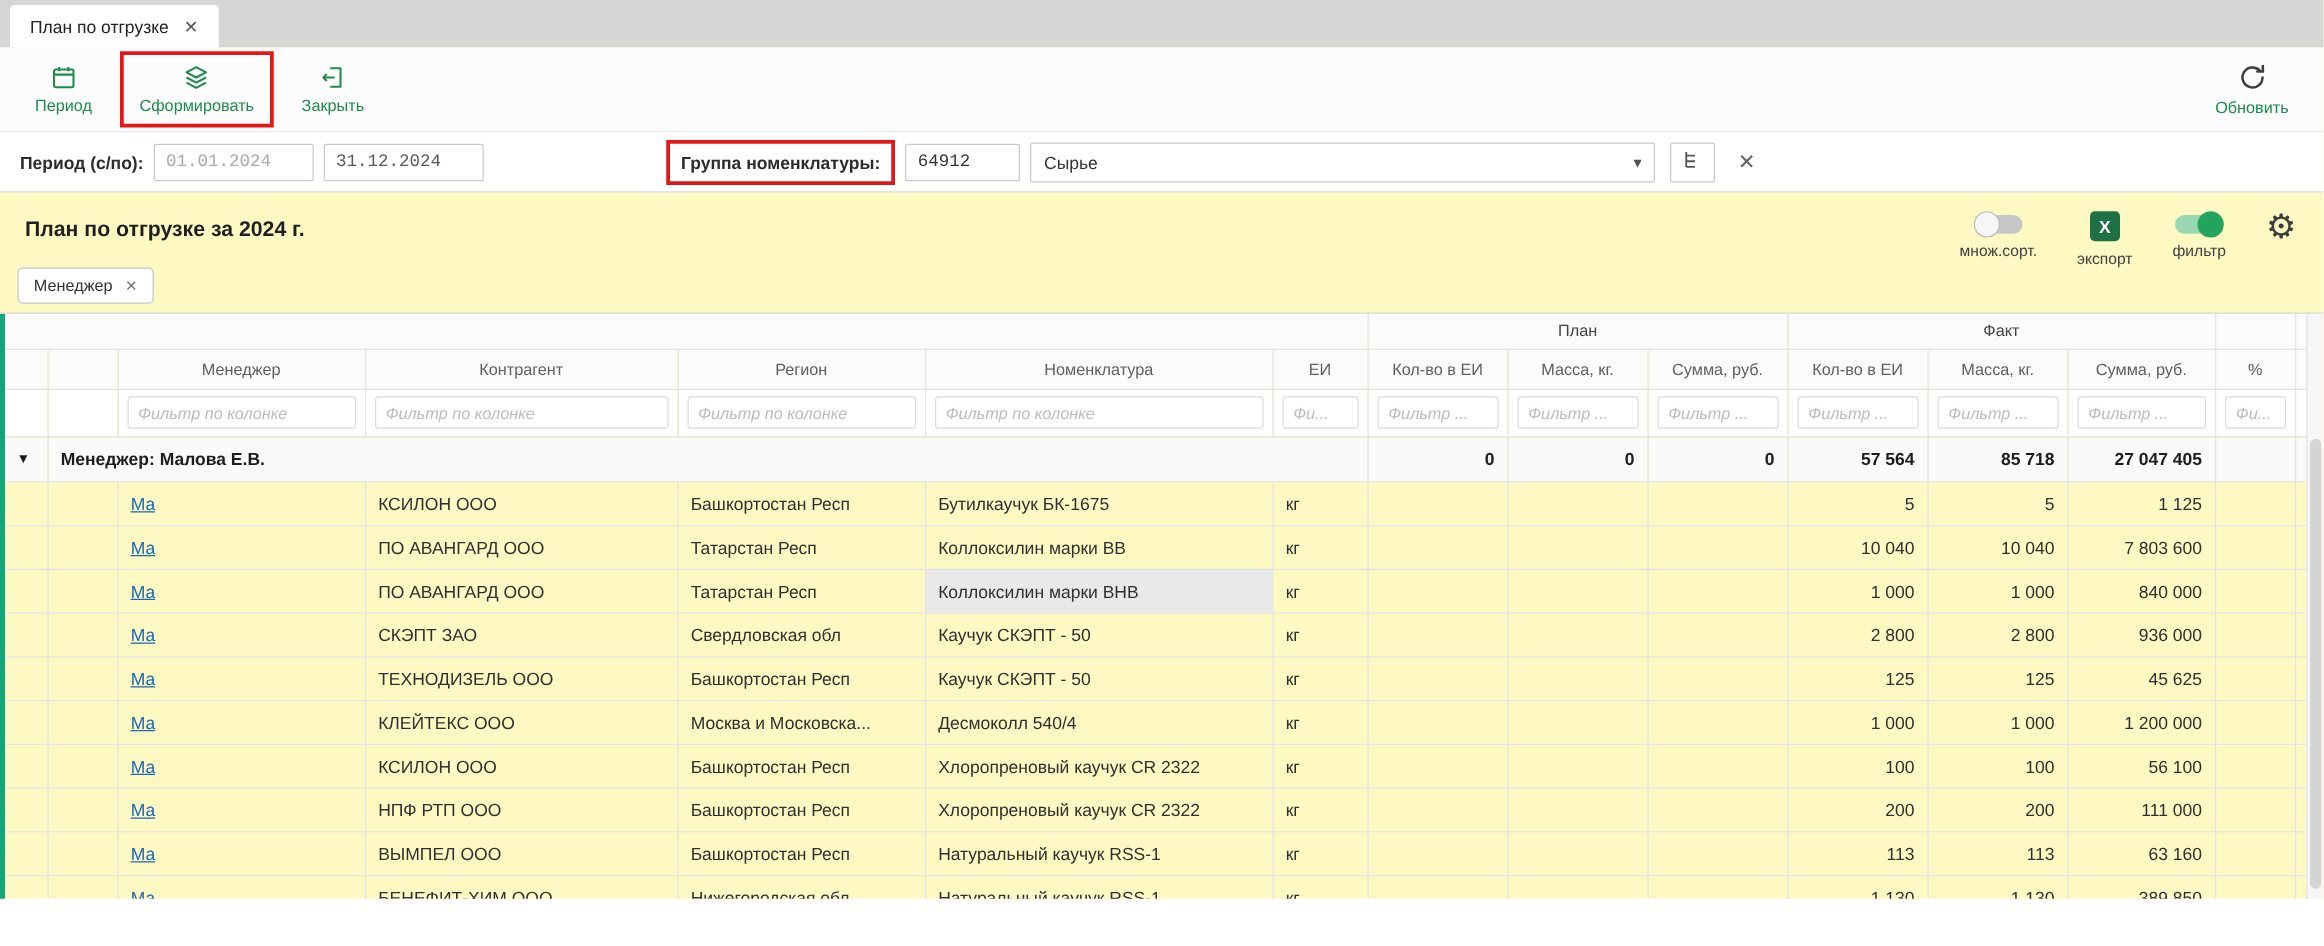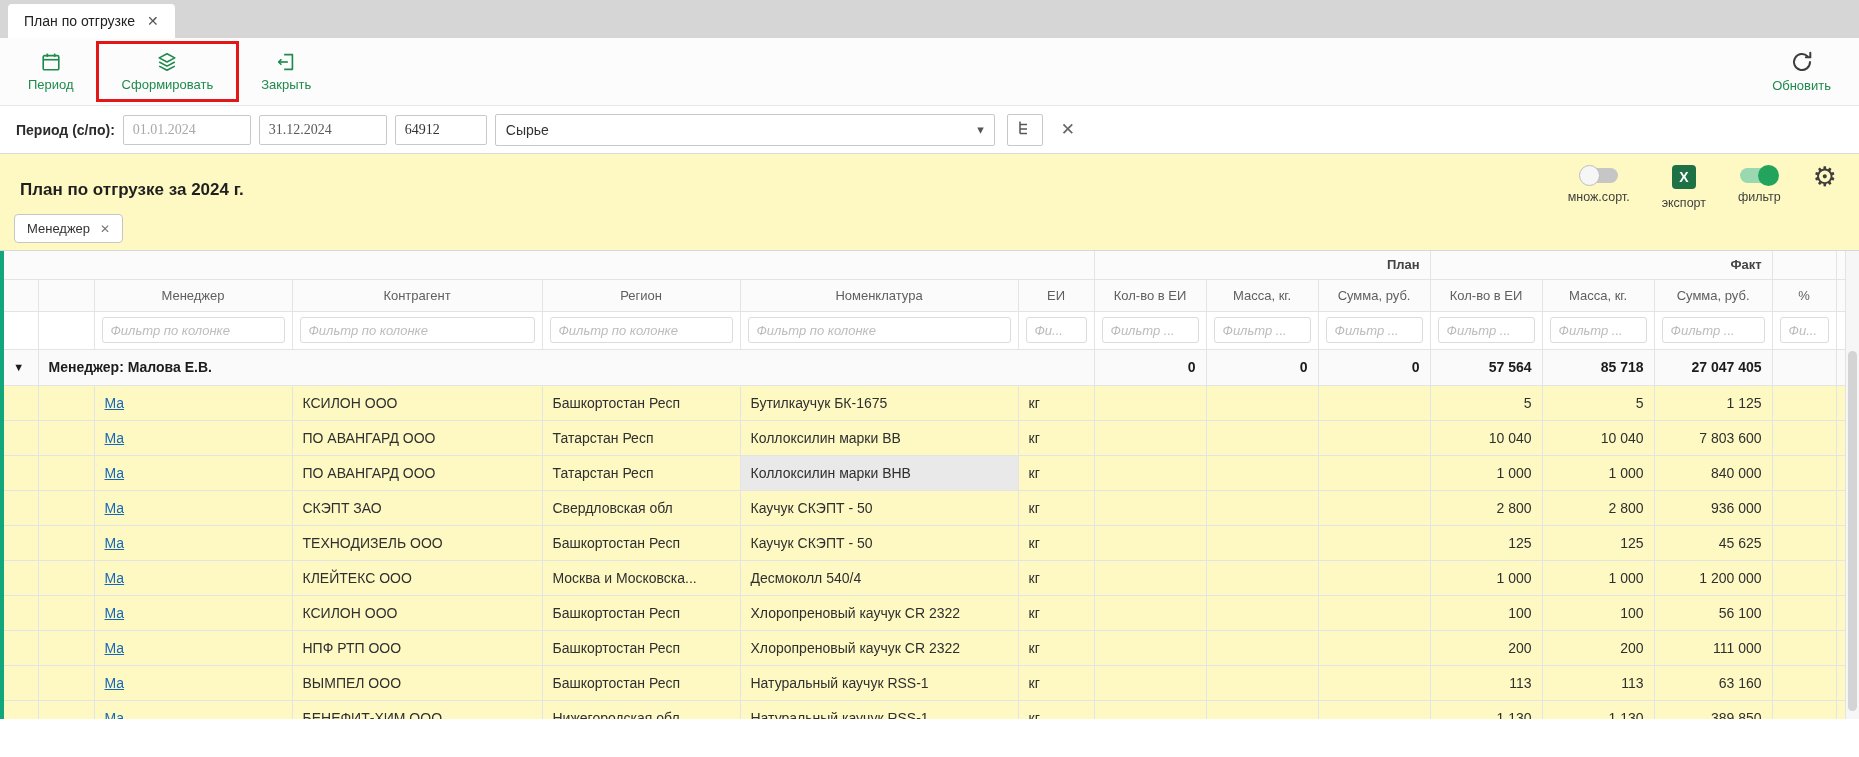--- a/index.html
+++ b/index.html
@@ -10,40 +10,40 @@
   
   .tabstrip{height:38px;background:#d6d6d6;display:flex;align-items:flex-end;padding-left:8px}
   .tab{display:flex;align-items:center;gap:12px;background:#fff;height:34px;padding:0 16px;border-radius:4px 4px 0 0;font-size:14px;color:#222;cursor:pointer}
   .tab-close{color:#555;font-size:14px;font-weight:bold;cursor:pointer}
 
   
   .toolbar{height:68px;background:#fcfcfc;display:flex;align-items:center;padding:0 16px;border-bottom:1px solid #e8e8e8}
   .tbtn{display:flex;flex-direction:column;align-items:center;justify-content:center;gap:4px;color:var(--green);
         font-size:13px;background:none;border:none;font-family:inherit;padding:5px 12px;cursor:pointer}
   .tbtn svg{display:block}
-  .anno-wrap{display:inline-block;border:3px solid var(--red);margin:0 10px;padding:2px 11px}
+  .anno-wrap{display:inline-block;border:3px solid var(--red);margin:0 10px;padding:2px 1px}
   .spacer{flex:1}
   .refresh-lbl{color:var(--green)}
 
   
   .filterbar{height:48px;display:flex;align-items:center;gap:8px;padding:0 16px;background:#fff;border-bottom:1px solid #dadada}
   .flabel{font-weight:bold;font-size:14px;color:#2b2b2b;white-space:nowrap}
-  .txt{height:30px;border:1px solid #c9c9c9;border-radius:2px;padding:0 9px;font-size:14px;font-family:Liberation Serif, serif;outline:none;background:#fff}
+  .txt{height:30px;border:1px solid #c9c9c9;border-radius:2px;padding:0 9px;font-size:14px;font-family:Liberation Mono, monospace;outline:none;background:#fff}
   .date1{width:128px;color:#a9a9a9}
   .date2{width:128px;color:#5a5a5a}
   .anno-label{border:3px solid var(--red);padding:7px 9px;margin-left:138px}
   .code{width:92px;color:#333}
   .select{width:500px;height:32px;border:1px solid #c9c9c9;border-radius:2px;background:#fff;display:flex;align-items:center;
           justify-content:space-between;padding:0 10px;font-size:14px;color:#333;cursor:pointer}
   .chev{color:#555;font-size:13px}
   .sqbtn{width:36px;height:32px;border:1px solid #c9c9c9;border-radius:2px;background:#fff;display:flex;align-items:center;justify-content:center;cursor:pointer;margin-left:4px}
   .clear{border:none;background:none;color:#666;font-size:17px;cursor:pointer;margin-left:10px;font-family:inherit}
 
   
-  .title-row{height:52px;display:flex;align-items:center;padding:12px 22px 0 20px}
+  .title-row{height:52px;display:flex;align-items:flex-start;padding:12px 22px 0 20px}
   .rtitle{font-weight:bold;font-size:17px;color:#1f1f1f;padding-top:8px}
   .controls{margin-left:auto;display:flex;align-items:flex-start;gap:32px}
   .ctrl{display:flex;flex-direction:column;align-items:center;gap:7px;background:none;border:none;font-family:inherit;cursor:pointer;padding-top:3px}
   .ctrl .lbl{font-size:12.5px;color:#3f3f3f}
   .lbl-green{color:var(--green)}
   .toggle{width:38px;height:15px;border-radius:8px;position:relative;margin-top:3px}
   .toggle .knob{position:absolute;top:-3px;width:21px;height:21px;border-radius:50%}
   .toggle-off{background:#c6c6c6}
   .toggle-off .knob{left:-1px;background:#f6f6f6;border:1px solid #bdbdbd}
   .toggle-on{background:#9ad8b2}
@@ -54,21 +54,21 @@
   
   .chip-row{height:44px;padding:8px 14px 0 14px}
   .chip{display:inline-flex;align-items:center;gap:10px;border:1px solid #c6c6c6;border-radius:4px;padding:6px 12px;font-size:13px;color:#333;background:#fff;cursor:pointer}
   .chip-x{color:#777;font-size:12px;font-weight:bold;cursor:pointer}
 
   
   .grid-area{position:relative;height:495px;border-top:1px solid #d8d8d8;overflow:hidden}
   .left-strip{position:absolute;left:0;top:0;bottom:0;width:4px;background:var(--strip);z-index:6}
   table{border-collapse:collapse;table-layout:fixed;width:1845px;font-size:14px}
   th,td{border-right:1px solid #e4e4e4;border-bottom:1px solid #e4e4e4;padding:0 10px;overflow:hidden;white-space:nowrap;text-overflow:ellipsis;text-align:left}
-  .band th{height:28px;background:#fbfbfb;font-weight:700;color:#444;text-align:right;font-size:13px}
+  .band th{height:28px;background:#fbfbfb;font-weight:400;color:#444;text-align:center;font-size:13px}
   .heads th{height:32px;background:#fbfbfb;font-weight:400;color:#5f5f5f;text-align:center;font-size:13px}
   .filters td{height:38px;background:#fff;padding:0 7px}
   .filters input{width:100%;height:26px;border:1px solid #dcdcdc;border-radius:3px;padding:0 8px;font-size:13px;font-family:inherit;color:#555;outline:none}
   .filters input::placeholder{color:#bcbcbc;font-style:italic}
   .grouprow td{height:36px;font-weight:bold;background:#fafafa;color:#1c1c1c}
   tr.data td{height:35px;color:#2f2f2f}
   .num{text-align:right}
   .link{color:var(--link);text-decoration:underline;cursor:pointer}
   .cell-selected{background:#e9e9e9}
   .expander{text-align:center;color:#555;font-size:11px;cursor:pointer;padding:0 4px}
@@ -139,20 +139,23 @@
       </span>
       <span class="refresh-lbl">Обновить</span>
     </button>
   </div>
 
   <div class="filterbar">
     <span class="flabel">Период (с/по):</span>
     <input class="txt date1" value="01.01.2024" style="">
     <input class="txt date2" value="31.12.2024" style="">
 
+    <span class="flabel anno-label">
+      <span>Группа номенклатуры:</span>
+    </span>
     <input class="txt code" value="64912" style="">
     <div class="select">
       <span>Сырье</span>
       <span class="chev">▾</span>
     </div>
     <button class="sqbtn">
       <span>
         <svg width="18" height="18" viewBox="0 0 18 18" fill="none" stroke="#555" stroke-width="1.5">
           <path d="M4 2.5v12"></path>
             <path d="M4 5.5h7"></path>

